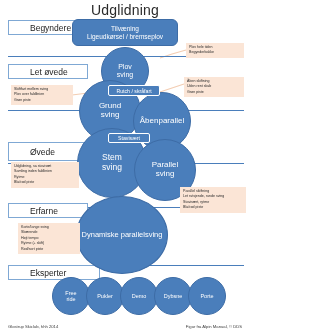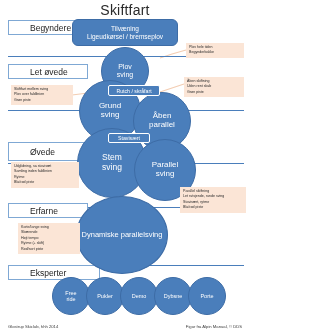--- a/index.html
+++ b/index.html
@@ -102,21 +102,21 @@
 
   <polyline points="184,84 172,88 160,92" fill="none" stroke="#f3cdb2" stroke-width="1.2"></polyline>
 
   <polyline points="82,170 98,166 112,162" fill="none" stroke="#f3cdb2" stroke-width="1.2"></polyline>
 
   <polyline points="80,228 100,222 116,218" fill="none" stroke="#f3cdb2" stroke-width="1.2"></polyline>
 
   <polyline points="182,190 172,183 164,178" fill="none" stroke="#f3cdb2" stroke-width="1.2"></polyline>
 </svg>
 
-<div class="title">Skiftfart</div>
+<div class="title">Udglidning</div>
 
 <div class="hline" style="top:56px;"></div>
 <div class="hline" style="top:110px;"></div>
 <div class="hline" style="top:163px;"></div>
 <div class="hline" style="top:207px;"></div>
 <div class="hline" style="top:265px;"></div>
 
 <div class="levelbox" style="left:8px;top:20px;width:80px;height:15px;">
   <span>Begyndere</span>
 </div>
@@ -141,21 +141,21 @@
 <div class="circle" style="left:101px;top:47px;width:48px;height:48px;font-size:7px;flex-direction:column;">
   <span>Plov</span>
   <span>sving</span>
 </div>
 
 <div class="circle" style="left:79px;top:80px;width:62px;height:62px;font-size:8px;flex-direction:column;text-align:center;">
   <span>Grund</span>
   <span>sving</span>
 </div>
 
-<div class="circle" style="left:133px;top:92px;width:58px;height:58px;font-size:8px;flex-direction:column;">
+<div class="circle" style="left:133px;top:92px;width:58px;height:58px;font-size:8px;flex-direction:row;">
   <span>Åben</span>
   <span>parallel</span>
 </div>
 
 <div class="circle" style="left:77px;top:128px;width:70px;height:70px;font-size:8.5px;flex-direction:column;">
   <span>Stem</span>
   <span>sving</span>
 </div>
 
 <div class="circle" style="left:134px;top:139px;width:62px;height:62px;font-size:8px;flex-direction:column;">

